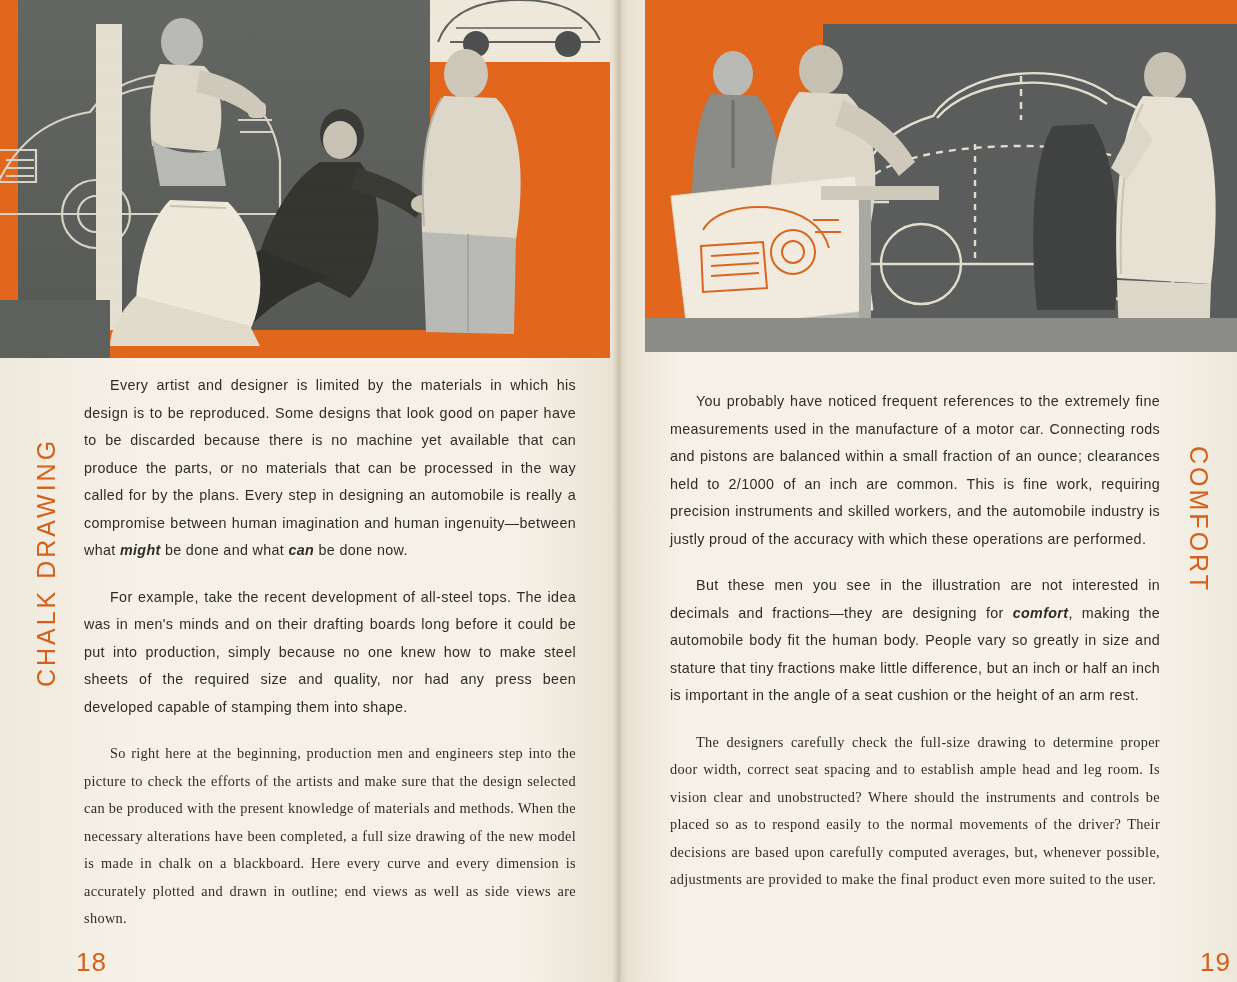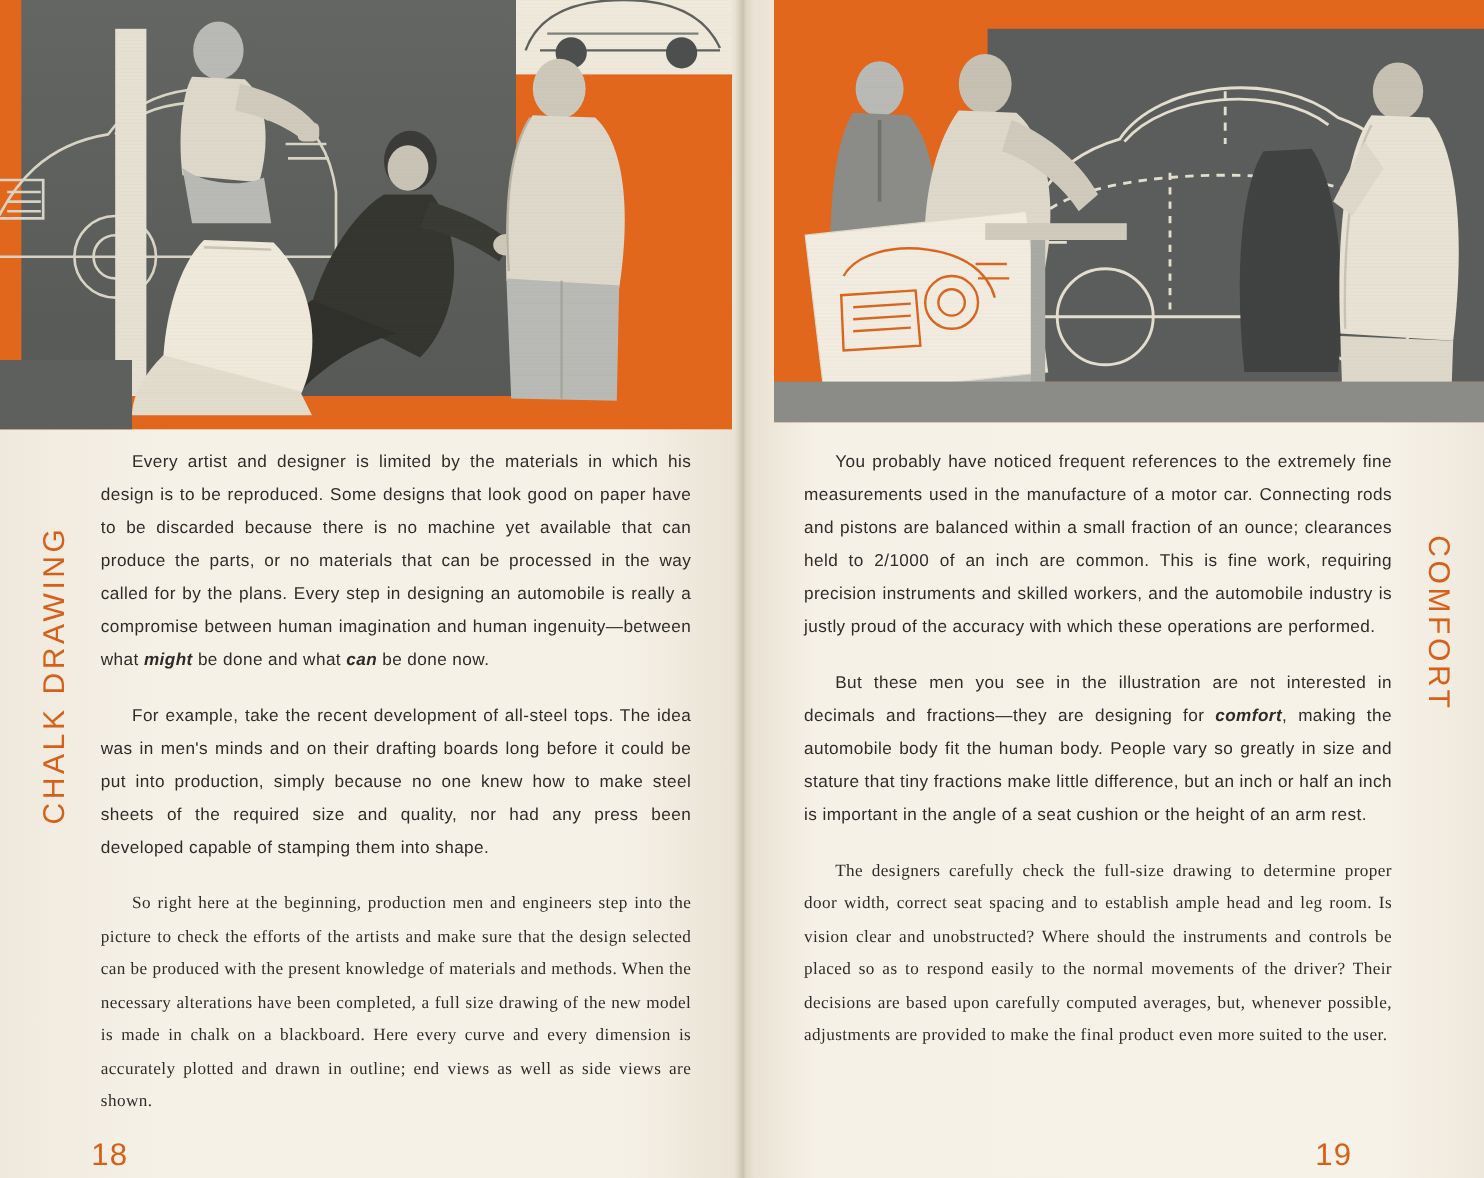--- a/index.html
+++ b/index.html
@@ -117,21 +117,21 @@
     letter-spacing: 0.35px;
     font-family: "Liberation Sans", sans-serif;
   }
   .col-left {
     left: 84px;
     top: 372px;
     width: 492px;
   }
   .col-right {
     left: 670px;
-    top: 372px;
+    top: 388px;
     width: 490px;
   }
   .col p {
     margin: 0 0 19px 0;
     text-indent: 26px;
   }
   .col p:last-child { margin-bottom: 0; font-family: Liberation Serif, serif; }
   .col b, .col .bold-ital {
     font-weight: bold;
   }
@@ -141,21 +141,21 @@
 
   
   .folio {
     position: absolute;
     color: #d4601a;
     font-size: 26px;
     letter-spacing: 1px;
     margin-top: 32px;
   }
   .folio-left { left: 76px; top: 915px; }
-  .folio-right { left: 1096px; top: 915px; }
+  .folio-right { left: 1200px; top: 915px; }
 
   
   .grain {
     position: absolute;
     inset: 0;
     pointer-events: none;
     opacity: 0.22;
     background-image:
       repeating-linear-gradient(0deg, rgba(120,110,92,0.10) 0px, rgba(120,110,92,0.10) 1px, rgba(255,255,255,0) 1px, rgba(255,255,255,0) 3px);
     z-index: 4;

